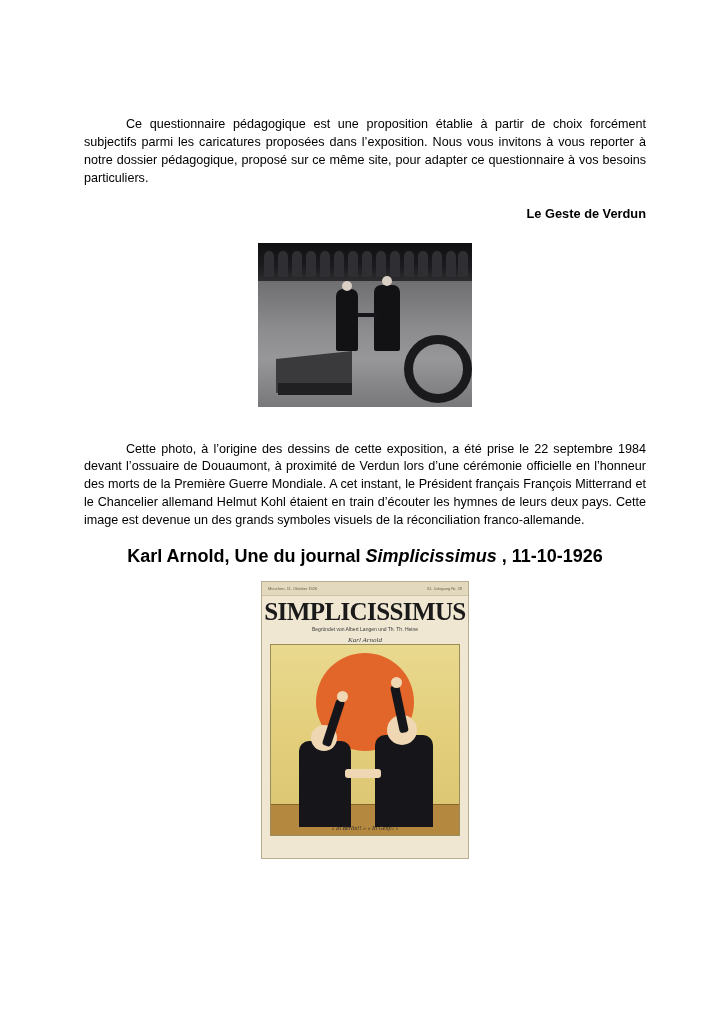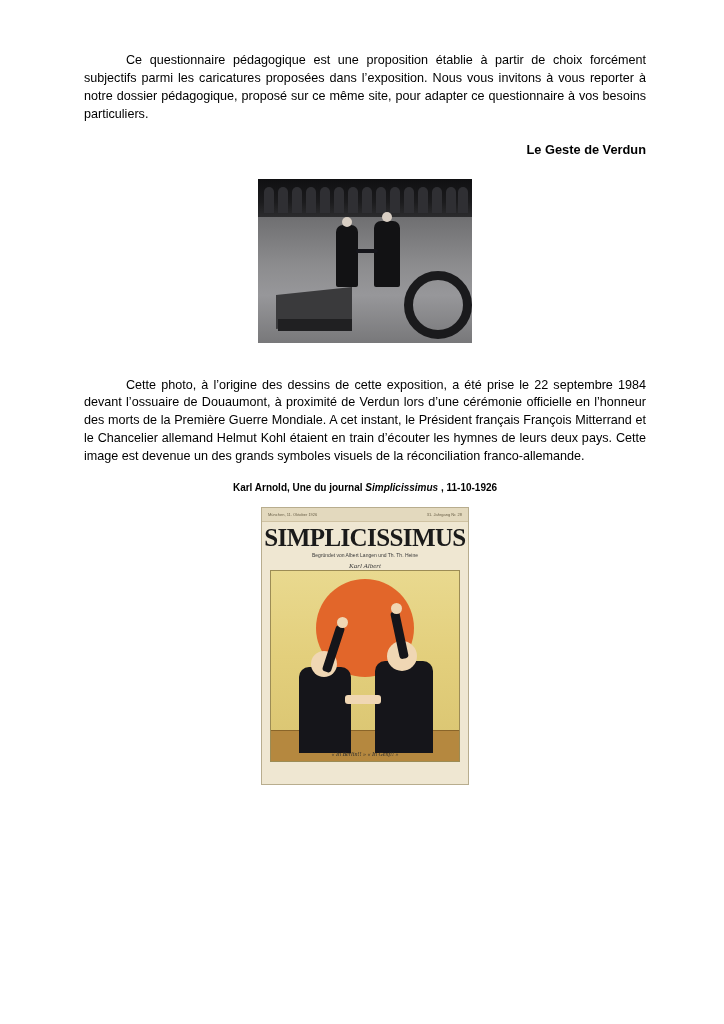--- a/index.html
+++ b/index.html
@@ -13,21 +13,21 @@
     font-family: "Liberation Sans", sans-serif;
     color: #000000;
     overflow: hidden;
   }
   .page {
     position: relative;
     width: 724px;
     height: 1024px;
     background: #ffffff;
     box-sizing: border-box;
-    padding: 52px 78px 40px 84px;
+    padding: 116px 78px 40px 84px;
   }
   .para {
     font-size: 12.6px;
     line-height: 1.42;
     text-align: justify;
     margin: 0 0 4px 0;
   }
   .para.indent {
     text-indent: 42px;
   }
@@ -41,21 +41,21 @@
     font-size: 12.4px;
     text-align: center;
     line-height: 1.45;
     margin: 20px 0 0 0;
   }
   .figure {
     margin: 22px 0 0 0;
     text-align: center;
   }
   .figure-caption {
-    font-size: 10px;
+    font-size: 18px;
     font-weight: bold;
     text-align: center;
     margin: 16px 0 0 0;
   }
   .figure-caption .italic-word {
     font-style: italic;
   }
 
   
   .photo-verdun {
@@ -269,21 +269,21 @@
 
   <div class="figure" style="margin-top:14px;">
     <div class="cover">
       <div class="cv-top">
         <span>München, 11. Oktober 1926</span>
         <span>31. Jahrgang  Nr. 28</span>
       </div>
       <div class="cv-title">SIMPLICISSIMUS</div>
       <div class="cv-sub">
         <span>Begründet von Albert Langen und Th. Th. Heine</span>
-        <span class="cv-sub2">Karl Albert</span>
+        <span class="cv-sub2">Karl Arnold</span>
       </div>
 
       <div class="cv-art">
         <div class="cv-sun"></div>
         <div class="cv-floor"></div>
 
         <div class="cv-man" style="left:28px; top:96px; width:52px; height:86px;"></div>
         <div class="cv-head2" style="left:40px; top:80px; width:26px; height:26px;"></div>
         <div class="cv-arm2" style="left:58px; top:54px; width:9px; height:48px; transform:rotate(18deg);"></div>
         <div class="cv-hand" style="left:66px; top:46px; width:11px; height:11px;"></div>

